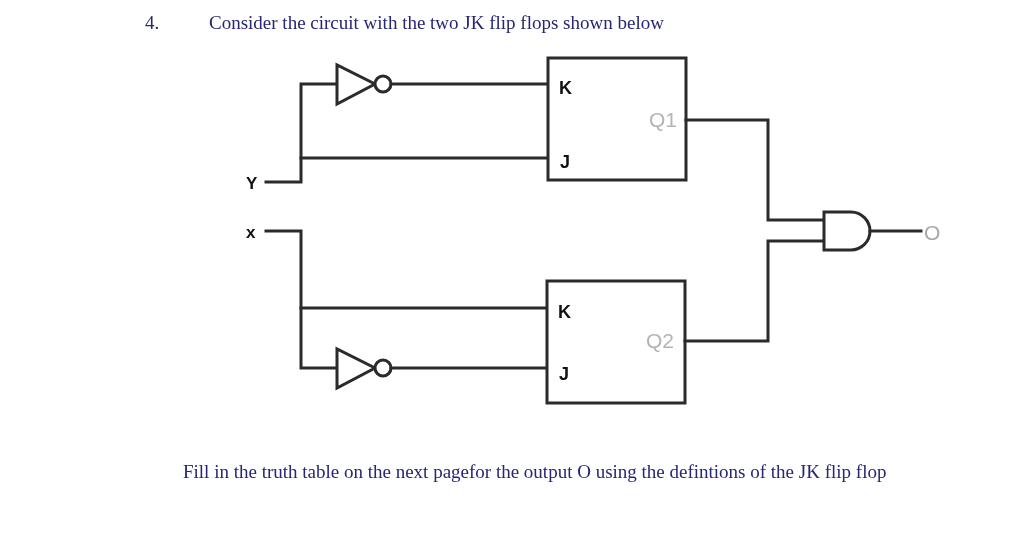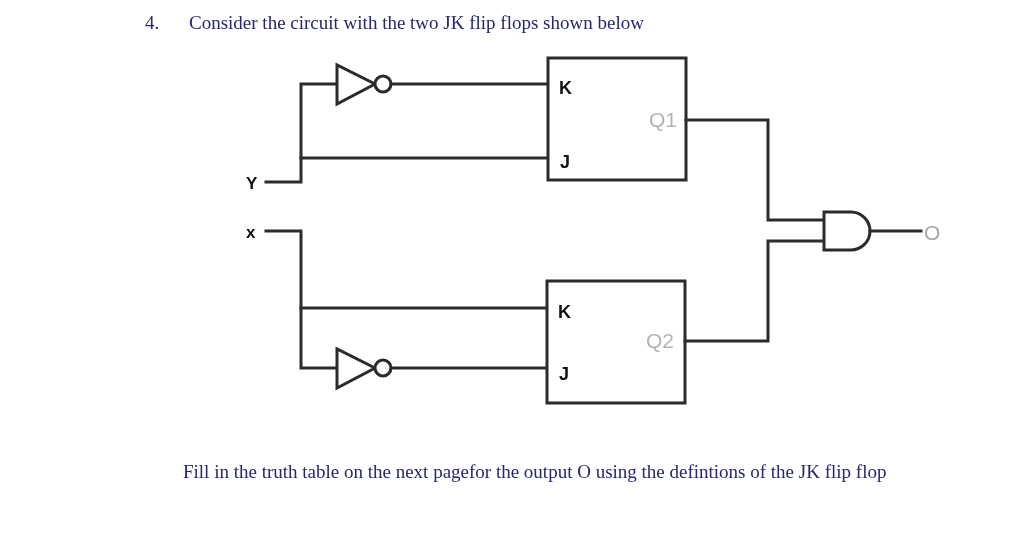--- a/index.html
+++ b/index.html
@@ -24,20 +24,21 @@
     font-size: 19px;
     font-weight: 400;
     white-space: nowrap;
   }
   .question-number {
     display: inline-block;
     width: 44px;
   }
   .question-text {
     display: inline;
+    margin-left: 20px;
   }
   .footer-text {
     position: absolute;
     left: 183px;
     top: 461px;
     width: 850px;
     color: #262673;
     font-family: "Liberation Serif", serif;
     font-size: 19px;
     white-space: nowrap;

